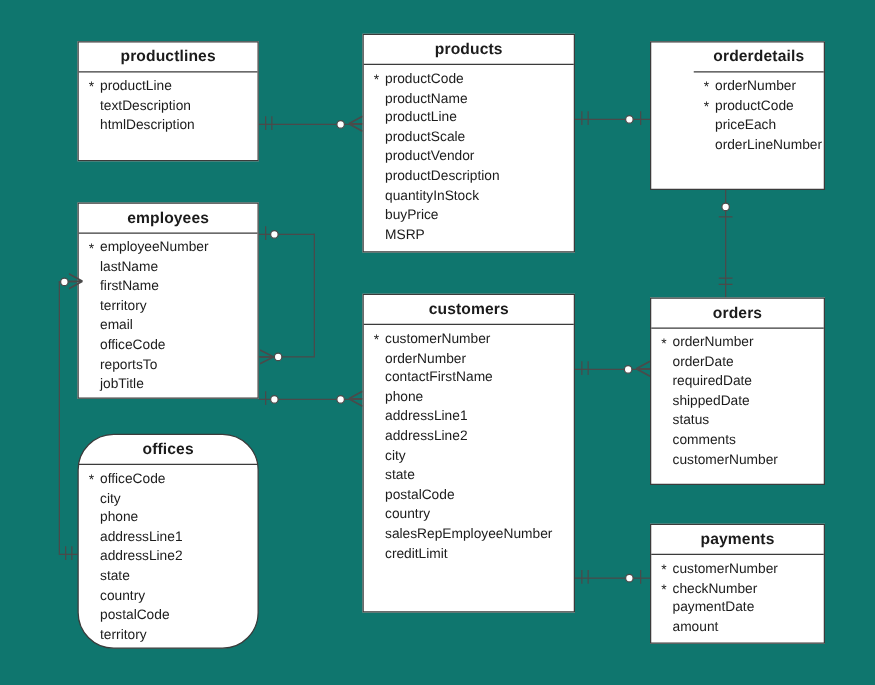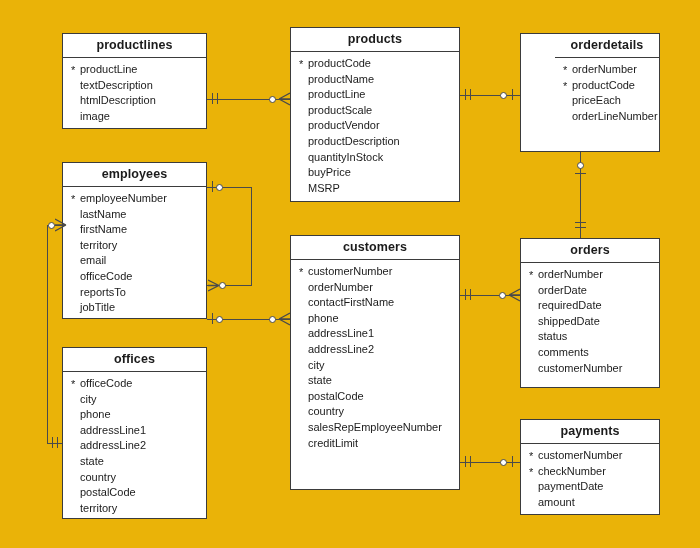--- a/index.html
+++ b/index.html
@@ -4,21 +4,21 @@
 <style>
   html, body {
     margin: 0;
     padding: 0;
     background: #ffffff;
   }
   #canvas {
     position: relative;
     width: 700px;
     height: 548px;
-    background: #eab308;
+    background: #0f766e;
     font-family: "Liberation Sans", sans-serif;
     overflow: hidden;
   }
   .entity {
     position: absolute;
     box-sizing: border-box;
     border: 1.4px solid #3b3b3b;
     background: #ffffff;
     z-index: 5;
   }
@@ -173,21 +173,20 @@
   <div class="tick-v" style="left:470px; top:456px;"></div>
   <div class="circle" style="left:500px; top:458.5px;"></div>
   <div class="tick-v" style="left:512px; top:456px;"></div>
 
   <div class="entity" style="left:62px; top:33px; width:145px; height:96px;">
     <div class="entity-title">productlines</div>
     <div class="attr-list">
       <div class="attr"><span class="pk-mark">*</span><span>productLine</span></div>
       <div class="attr"><span>textDescription</span></div>
       <div class="attr"><span>htmlDescription</span></div>
-      <div class="attr"><span>image</span></div>
     </div>
   </div>
 
   <div class="entity" style="left:290px; top:27px; width:170px; height:175px;">
     <div class="entity-title">products</div>
     <div class="attr-list">
       <div class="attr"><span class="pk-mark">*</span><span>productCode</span></div>
       <div class="attr"><span>productName</span></div>
       <div class="attr"><span>productLine</span></div>
       <div class="attr"><span>productScale</span></div>
@@ -216,21 +215,21 @@
       <div class="attr"><span>lastName</span></div>
       <div class="attr"><span>firstName</span></div>
       <div class="attr"><span>territory</span></div>
       <div class="attr"><span>email</span></div>
       <div class="attr"><span>officeCode</span></div>
       <div class="attr"><span>reportsTo</span></div>
       <div class="attr"><span>jobTitle</span></div>
     </div>
   </div>
 
-  <div class="entity" style="left:62px; top:347px; width:145px; height:172px;">
+  <div class="entity" style="left:62px; top:347px; width:145px; height:172px;border-radius:29px;">
     <div class="entity-title">offices</div>
     <div class="attr-list">
       <div class="attr"><span class="pk-mark">*</span><span>officeCode</span></div>
       <div class="attr"><span>city</span></div>
       <div class="attr"><span>phone</span></div>
       <div class="attr"><span>addressLine1</span></div>
       <div class="attr"><span>addressLine2</span></div>
       <div class="attr"><span>state</span></div>
       <div class="attr"><span>country</span></div>
       <div class="attr"><span>postalCode</span></div>

